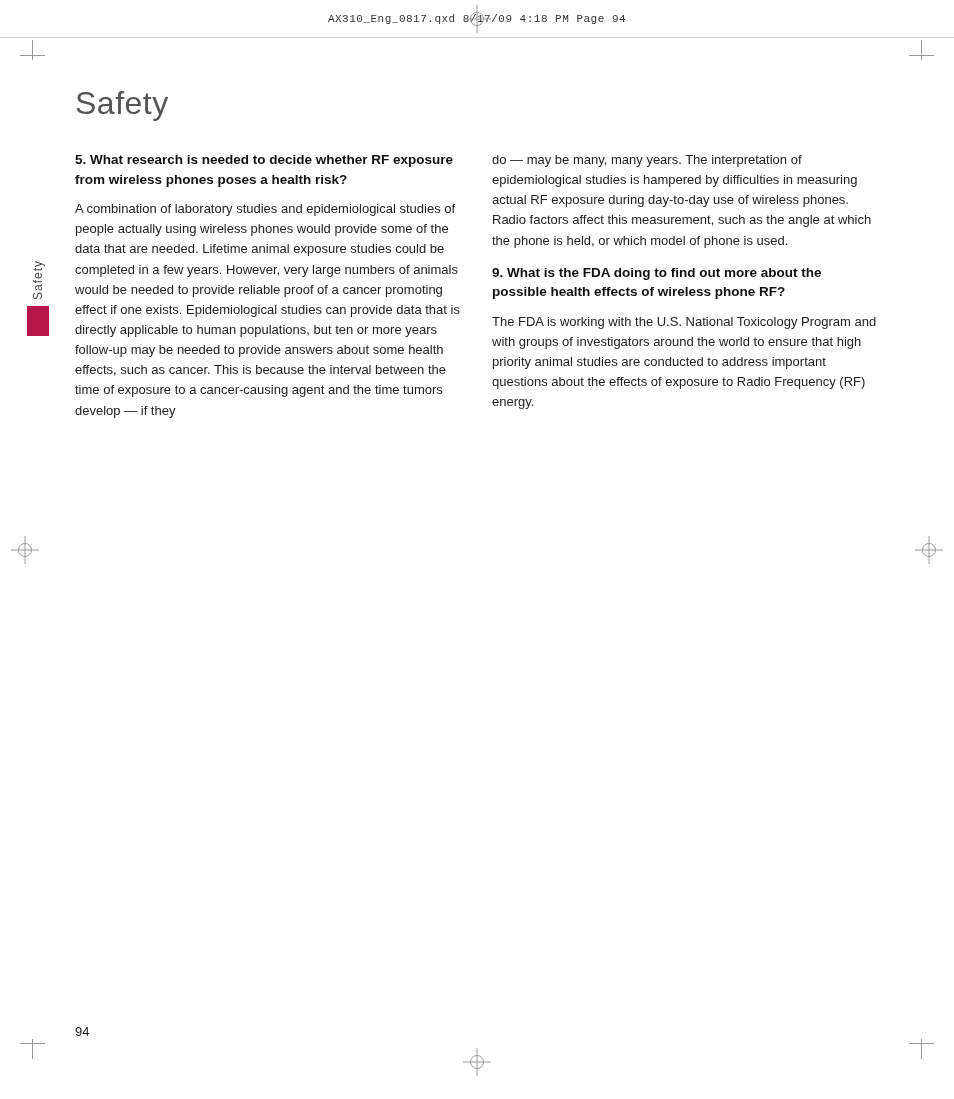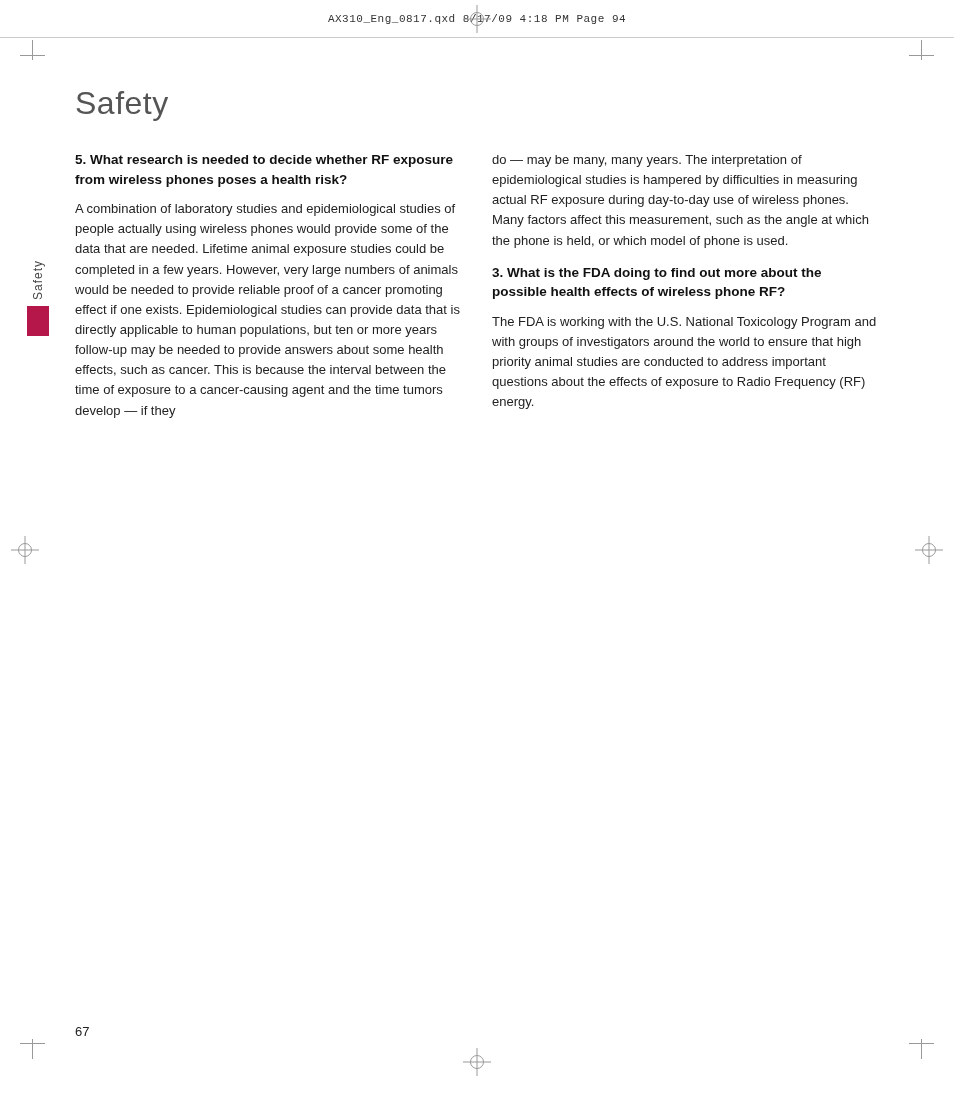--- a/index.html
+++ b/index.html
@@ -248,24 +248,24 @@
     </div>
 
     <div class="two-column">
 
       <div class="left-column">
         <p class="section-heading">5. What research is needed to decide whether RF exposure from wireless phones poses a health risk?</p>
         <p class="body-text">A combination of laboratory studies and epidemiological studies of people actually using wireless phones would provide some of the data that are needed. Lifetime animal exposure studies could be completed in a few years. However, very large numbers of animals would be needed to provide reliable proof of a cancer promoting effect if one exists. Epidemiological studies can provide data that is directly applicable to human populations, but ten or more years follow-up may be needed to provide answers about some health effects, such as cancer. This is because the interval between the time of exposure to a cancer-causing agent and the time tumors develop — if they</p>
       </div>
 
       <div class="right-column">
-        <p class="body-text">do — may be many, many years. The interpretation of epidemiological studies is hampered by difficulties in measuring actual RF exposure during day-to-day use of wireless phones. Many factors affect this measurement, such as the angle at which the phone is held, or which model of phone is used.</p>
-        <p class="section-heading">3. What is the FDA doing to find out more about the possible health effects of wireless phone RF?</p>
+        <p class="body-text">do — may be many, many years. The interpretation of epidemiological studies is hampered by difficulties in measuring actual RF exposure during day-to-day use of wireless phones. Radio factors affect this measurement, such as the angle at which the phone is held, or which model of phone is used.</p>
+        <p class="section-heading">9. What is the FDA doing to find out more about the possible health effects of wireless phone RF?</p>
         <p class="body-text">The FDA is working with the U.S. National Toxicology Program and with groups of investigators around the world to ensure that high priority animal studies are conducted to address important questions about the effects of exposure to Radio Frequency (RF) energy.</p>
       </div>
 
     </div>
 
-    <div class="page-number">67</div>
+    <div class="page-number">94</div>
 
   </div>
 
 </div>
 
 </body></html>

